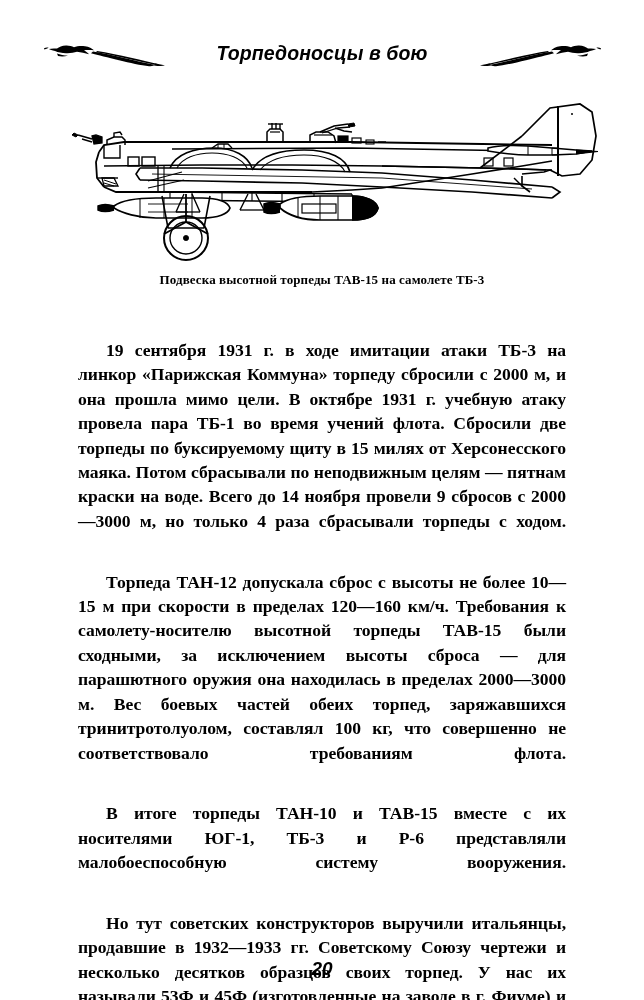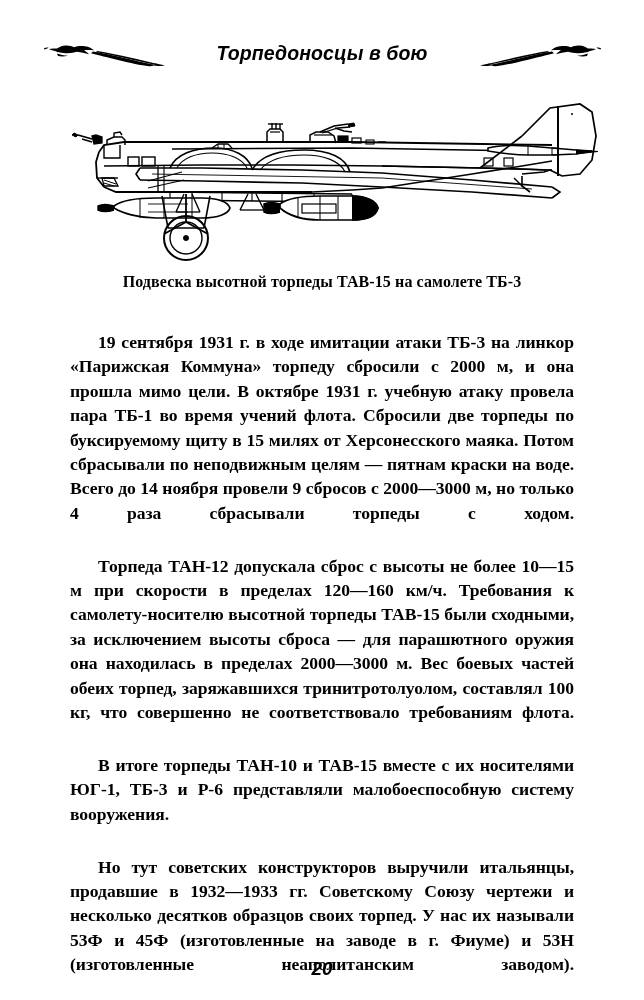--- a/index.html
+++ b/index.html
@@ -63,21 +63,21 @@
   .figure svg { display: block; width: 100%; height: 100%; }
 
   .caption {
     position: absolute;
     left: 52px;
     top: 272px;
     width: 540px;
     text-align: center;
     font-family: "Liberation Serif", "DejaVu Serif", serif;
     font-weight: bold;
-    font-size: 16px;
+    font-size: 13px;
     line-height: 1.2;
     letter-spacing: 0.1px;
   }
 
   
   .body-text {
     position: absolute;
     left: 66px;
     top: 326px;
     width: 512px;
@@ -86,21 +86,21 @@
     font-size: 17.6px;
     line-height: 24.4px;
     text-align: justify;
     text-justify: inter-word;
     letter-spacing: -0.05px;
     word-spacing: 0.1px;
     -webkit-hyphens: none;
     hyphens: none;
   }
   .body-text p {
-    margin: 4px;
+    margin: 12px;
     text-indent: 28px;
   }
   
   .body-text p::after {
     content: "";
     display: inline-block;
     width: 100%;
   }
 
   

